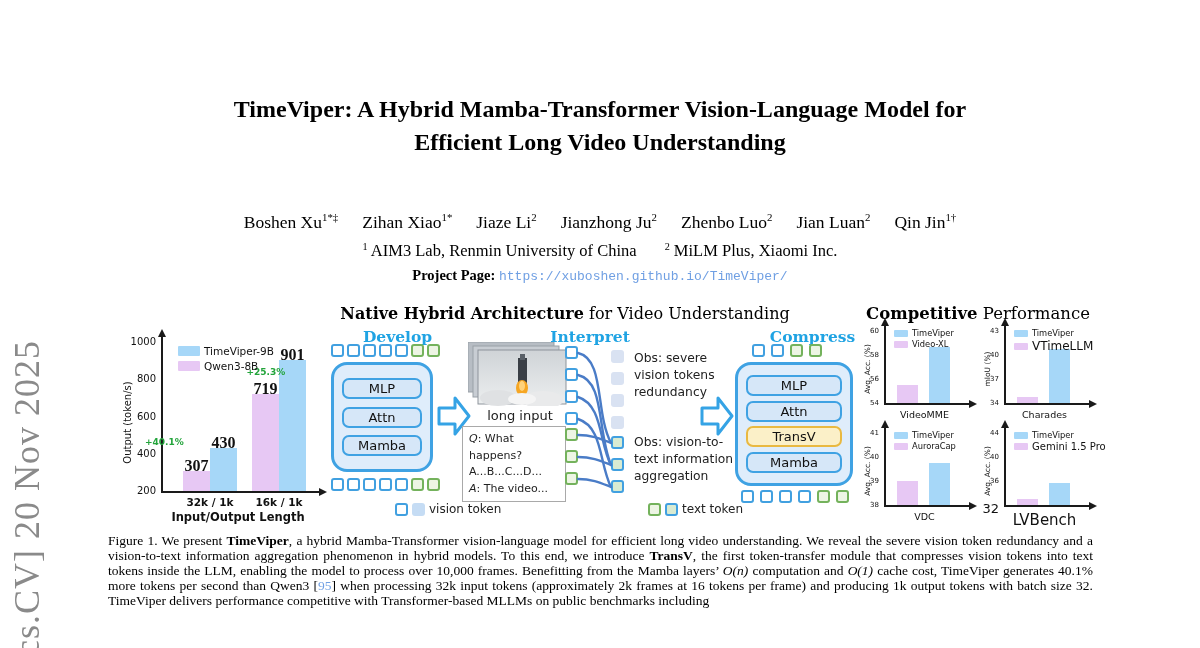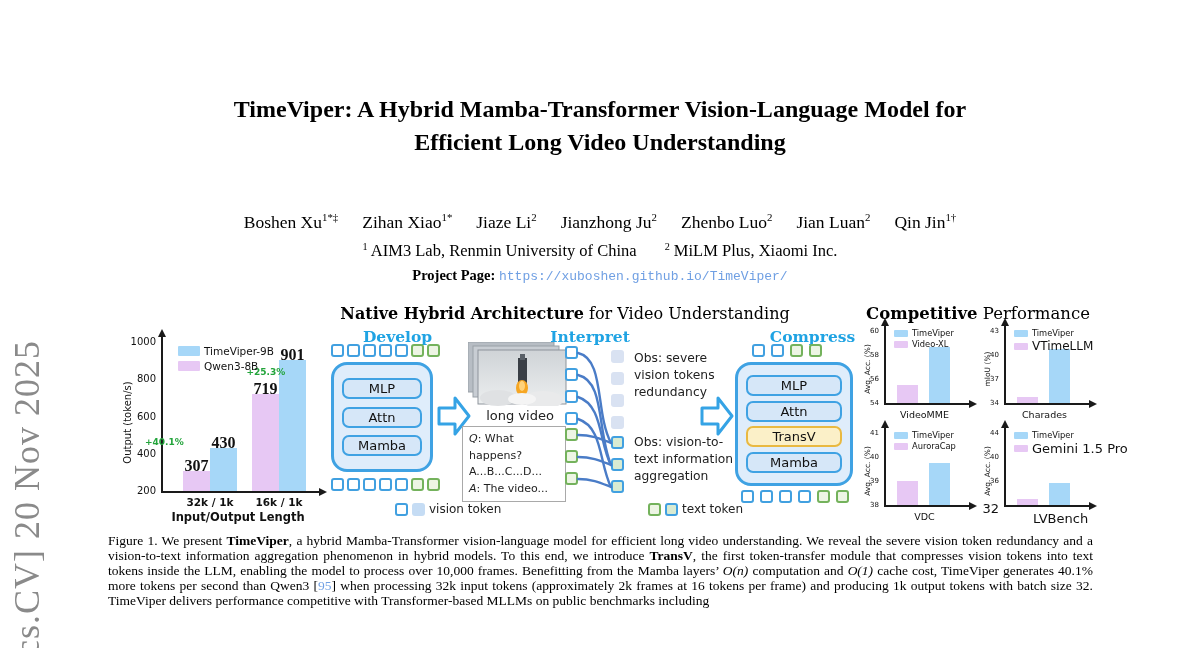--- a/index.html
+++ b/index.html
@@ -153,21 +153,21 @@
       <rect x="10" y="8" width="88" height="54" fill="url(#sky)" stroke="#8d949b"></rect>
       <ellipse cx="30" cy="56" rx="18" ry="8" fill="#dfe1e3"></ellipse>
       <ellipse cx="75" cy="58" rx="20" ry="9" fill="#e9eaeb"></ellipse>
       <rect x="50" y="16" width="9" height="26" fill="#3a3f46"></rect>
       <rect x="52" y="12" width="5" height="6" fill="#5a6068"></rect>
       <ellipse cx="54" cy="46" rx="6" ry="8" fill="#f6a623"></ellipse>
       <ellipse cx="54" cy="44" rx="3" ry="5" fill="#ffd27a"></ellipse>
       <ellipse cx="54" cy="57" rx="14" ry="6" fill="#f4f4f4"></ellipse>
     </svg>
   </div>
-  <div class="abs vidlabel" style="left:455px;top:110px;width:130px">long video</div>
+  <div class="abs vidlabel" style="left:455px;top:110px;width:130px">long input</div>
   <div class="abs qabox" style="left:462px;top:128px;width:104px">
       <div><span style="font-style: italic;">Q</span>: What happens?</div>
       <div>A...B...C...D...</div>
       <div><span style="font-style: italic;">A</span>: The video...</div>
     </div>
 
   <div class="abs tok-col" style="left:565px;top:48px">
       <span class="tok tok-v"></span>
       <span class="tok tok-v"></span>
       <span class="tok tok-v"></span>
@@ -324,19 +324,19 @@
       <div class="ctick" style="left: 0px; top: 75px; width: 17px; text-align: right; position: absolute; font-size: 13px;">32</div>
       <div class="cylab" style="left: 1px; top: 81px; width: 72px; text-align: center; transform: rotate(-90deg); transform-origin: 0px 0px; position: absolute; font-size: 7.5px;">Avg. Acc. (%)</div>
       <div class="cbar" style="left: 34.78px; top: 73px; width: 20.79px; height: 6px; background: rgb(231, 200, 244); position: absolute;"></div>
       <div class="cbar" style="left: 67.12px; top: 57.4px; width: 20.79px; height: 21.6px; background: rgb(166, 215, 248); position: absolute;"></div>
       <div class="clegend" style="left: 32px; top: 4px; display: flex; align-items: center; position: absolute;">
         <span style="display: inline-block; width: 14px; height: 7px; background: rgb(166, 215, 248); margin-right: 4px; border-radius: 1px;"></span>
         <span style="font-size: 8.3px;">TimeViper</span>
       </div>
       <div class="clegend" style="left: 32px; top: 15px; display: flex; align-items: center; position: absolute;">
         <span style="display: inline-block; width: 14px; height: 7px; background: rgb(231, 200, 244); margin-right: 4px; border-radius: 1px;"></span>
-        <span style="font-size: 13px;">Gemini 1.5 Pro</span>
-      </div>
-      <div class="cxlab" style="left: 40px; top: 85px; width: 77px; text-align: center; position: absolute; font-size: 13px;">LVBench</div>
+        <span style="font-size: 10px;">Gemini 1.5 Pro</span>
+      </div>
+      <div class="cxlab" style="left: 24px; top: 85px; width: 77px; text-align: center; position: absolute; font-size: 15px;">LVBench</div>
     </div>
 </div>
 
 <div class="abs caption"><span>Figure 1.  We present </span><span style="font-weight: bold;">TimeViper</span><span>, a hybrid Mamba-Transformer vision-language model for efficient long video understanding. We reveal the severe vision token redundancy and a vision-to-text information aggregation phenomenon in hybrid models. To this end, we introduce </span><span style="font-weight: bold;">TransV</span><span>, the first token-transfer module that compresses vision tokens into text tokens inside the LLM, enabling the model to process over 10,000 frames. Benefitting from the Mamba layers’ </span><span style="font-style: italic;">O(n)</span><span> computation and </span><span style="font-style: italic;">O(1)</span><span> cache cost, TimeViper generates 40.1% more tokens per second than Qwen3 [</span><span style="color: rgb(111, 159, 227);">95</span><span>] when processing 32k input tokens (approximately 2k frames at 16 tokens per frame) and producing 1k output tokens with batch size 32. TimeViper delivers performance competitive with Transformer-based MLLMs on public benchmarks including</span></div>
 
 </body></html>

